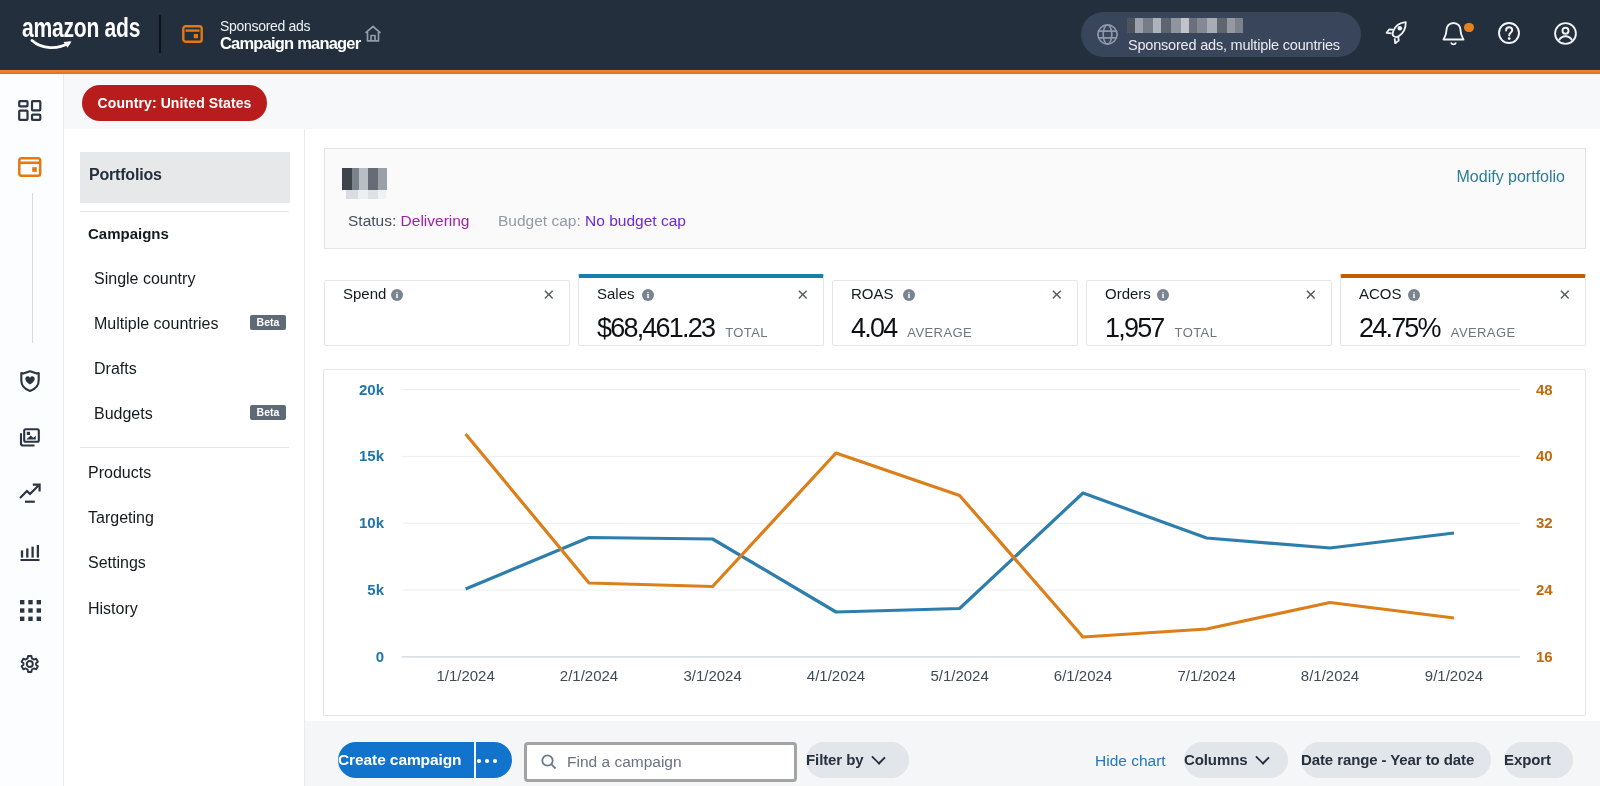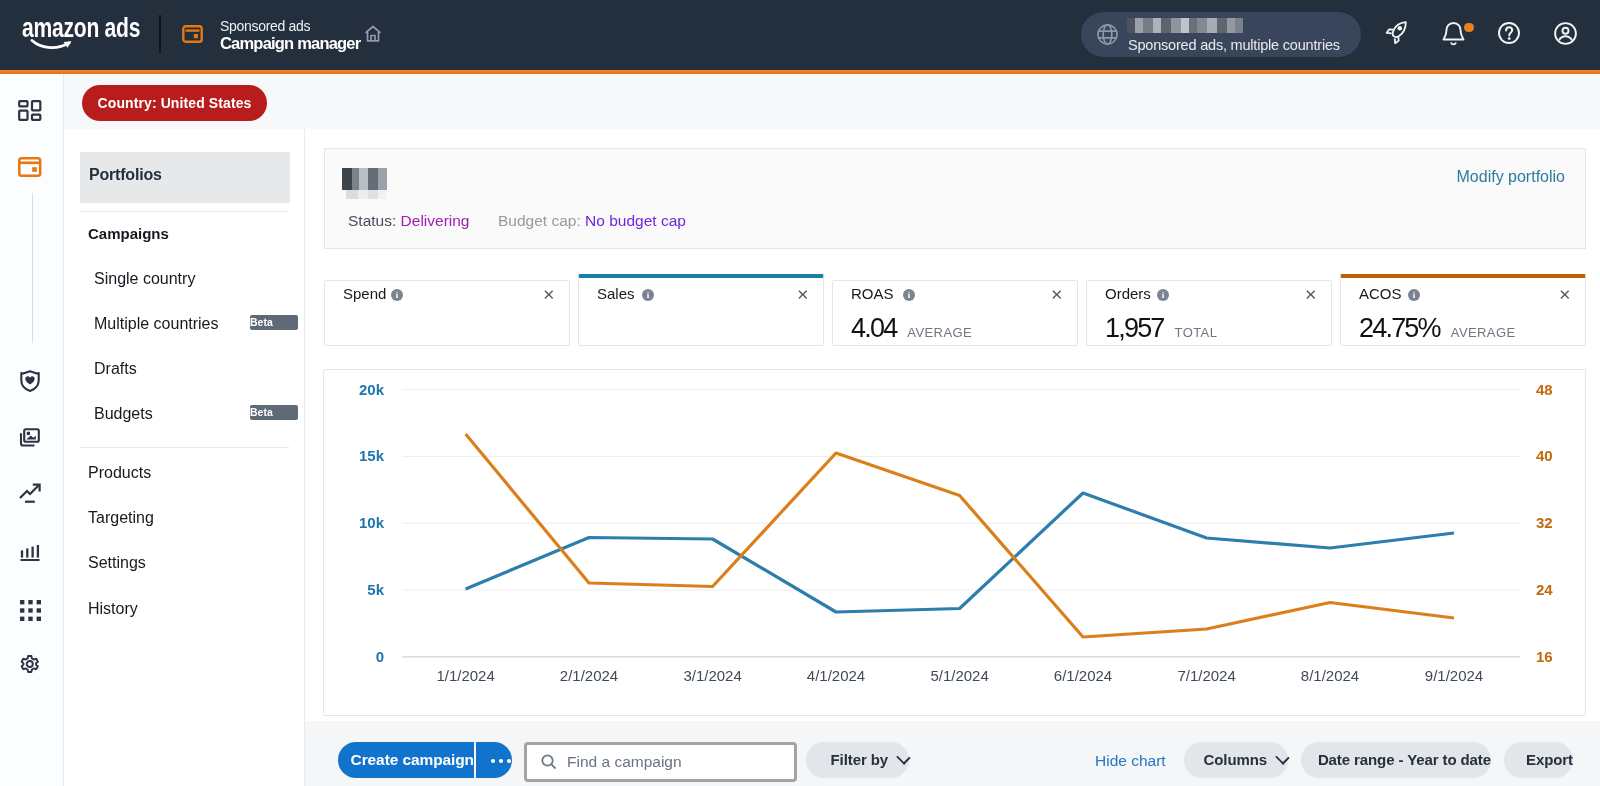--- a/index.html
+++ b/index.html
@@ -24,22 +24,22 @@
 
 #strip{left:64px;top:74px;width:1536px;height:55px;background:#f7f8f9;}
 #sidenav{left:64px;top:129px;width:240px;height:657px;background:#fff;border-right:1px solid #e9ebee;}
 #cpill{left:82px;top:85px;width:185px;height:36px;border-radius:18px;background:#b91c1c;color:#fff;
   font-size:14px;font-weight:700;text-align:center;line-height:36px;letter-spacing:.1px;}
 #portrow{left:80px;top:152px;width:210px;height:51px;background:#e7e8ea;}
 #portrow span{position:absolute;left:9px;top:14px;font-size:16px;font-weight:700;color:#232f3d;letter-spacing:-.2px;}
 .sdiv{left:80px;width:209px;height:1px;background:#e5e8ea;}
 .snav{font-size:16px;color:#16191f;}
 .snavb{font-size:15px;font-weight:700;color:#16191f;}
-.beta{left:250px;width:48px;height:15px;background:#5f6a77;border-radius:2px;color:#fff;
-  font-size:10.5px;font-weight:700;line-height:15px;}
+.beta{left:250px;width:36px;height:15px;background:#5f6a77;border-radius:2px;color:#fff;
+  font-size:10.5px;font-weight:700;text-align:center;line-height:15px;}
 
 #pcard{left:324px;top:148px;width:1260px;height:99px;background:#fafafa;border:1px solid #e4e6e9;}
 #pname{left:17px;top:19px;width:45px;height:22px;
   background:linear-gradient(90deg,#3e444c 0 10px,#7c828b 10px 17px,#b9bec5 17px 26px,#666c76 26px 36px,#9ba1a9 36px 45px);}
 #pname2{left:21px;top:41px;width:40px;height:9px;
   background:linear-gradient(90deg,#d9dce0 0 12px,#eceef0 12px 22px,#dfe2e5 22px 32px,#f0f1f3 32px 40px);}
 #modport{right:20px;top:19px;font-size:16px;color:#2c7c99;}
 .prow{top:63px;font-size:15.5px;}
 
 .mcard{top:280px;width:244px;height:64px;background:#fff;border:1px solid #e4e6e9;border-radius:2px;}
@@ -52,21 +52,21 @@
 .mx{position:absolute;right:14px;top:5px;font-size:15px;color:#555d66;}
 .mcard.sel .mx{top:8px;}
 .mnum{position:absolute;left:18px;top:33.5px;font-size:27px;line-height:27px;letter-spacing:-1.8px;color:#0f1115;font-weight:400;}
 .mcard.sel .mnum{top:36.5px;}
 .msuf{font-size:13px;color:#6e7681;font-weight:400;margin-left:11px;letter-spacing:.4px;}
 
 #ccard{left:323px;top:369px;width:1261px;height:345px;background:#fff;border:1px solid #e4e6e9;border-radius:2px;}
 
 #toolbar{left:305px;top:721px;width:1295px;height:65px;background:#f5f6f8;}
 .btn{position:absolute;top:742px;height:36px;border-radius:18px;background:#e2e5ea;color:#27313d;
-  font-size:15px;font-weight:700;line-height:36px;text-align:right;letter-spacing:-0.1px;}
+  font-size:15px;font-weight:700;line-height:36px;text-align:left;letter-spacing:-0.1px;}
 #create{left:338px;width:136px;border-radius:18px 0 0 18px;background:#1273cc;color:#fff;font-size:15.5px;}
 #dots3{left:476px;width:36px;border-radius:0 18px 18px 0;background:#1273cc;color:#fff;font-size:18px;letter-spacing:1px;line-height:32px;}
 #search{left:524px;top:742px;width:267px;height:34px;background:#fff;border:3px solid #a3a3a3;border-radius:4px;}
 #search span{position:absolute;left:40px;top:8px;font-size:15.5px;color:#6a7383;}
 #hidechart{left:1095px;top:752px;font-size:15.5px;color:#2476c2;}
 .chev{display:inline-block;margin-left:10px;position:relative;top:-2px;width:9px;height:9px;
   border-right:2.2px solid #232f3d;border-bottom:2.2px solid #232f3d;transform:rotate(45deg) scale(1,.85);}
 </style>
 </head>
 <body>
@@ -220,20 +220,21 @@
 
 <div class="abs mcard" style="left:324px;">
  <span class="mlab">Spend</span>
     <span class="minfo" style="left:66px;">i</span>
     <span class="mx">✕</span>
 </div>
 <div class="abs mcard sel" style="left:578px;border-top-color:#177fa8;">
  <span class="mlab">Sales</span>
     <span class="minfo" style="left:63px;">i</span>
     <span class="mx">✕</span>
+ <div class="mnum">$68,461.23<span class="msuf">TOTAL</span></div>
 </div>
 <div class="abs mcard" style="left:832px;">
  <span class="mlab">ROAS</span>
     <span class="minfo" style="left:70px;">i</span>
     <span class="mx">✕</span>
  <div class="mnum">4.04<span class="msuf">AVERAGE</span></div>
 </div>
 <div class="abs mcard" style="left:1086px;">
  <span class="mlab">Orders</span>
     <span class="minfo" style="left:70px;">i</span>

